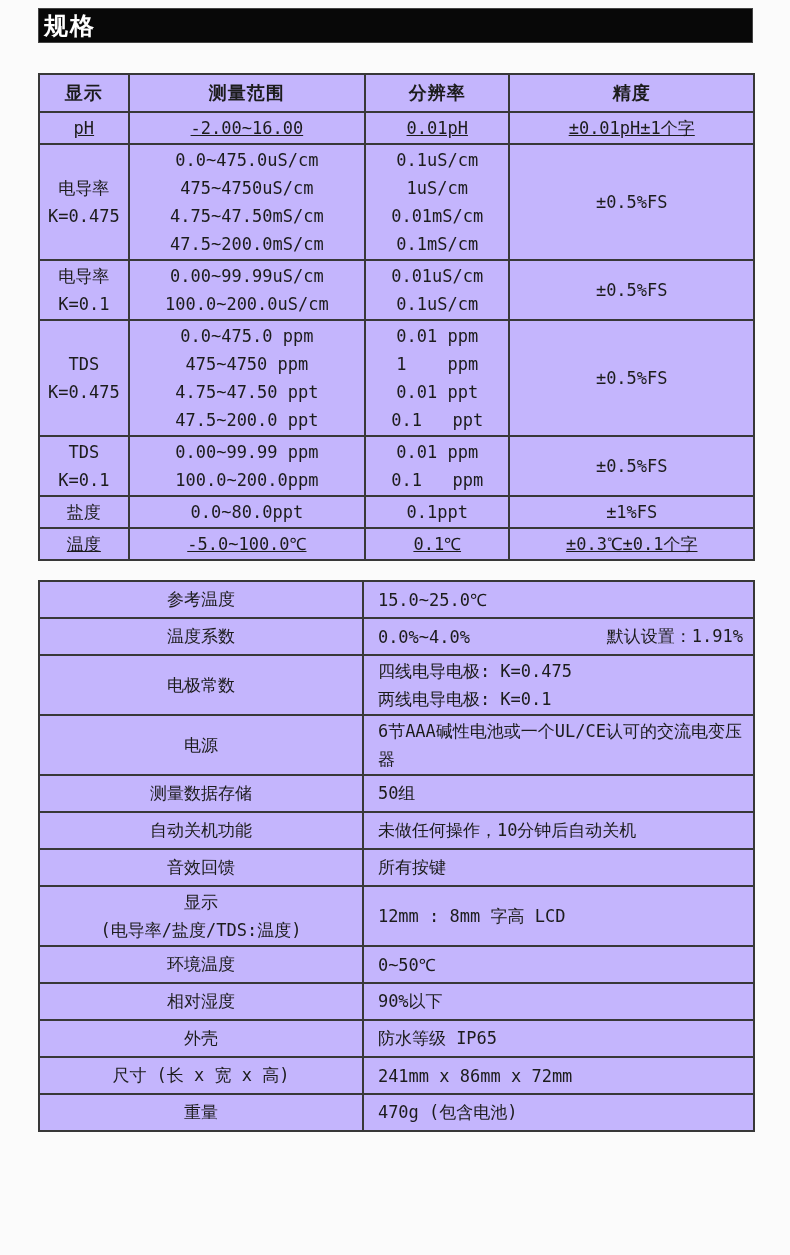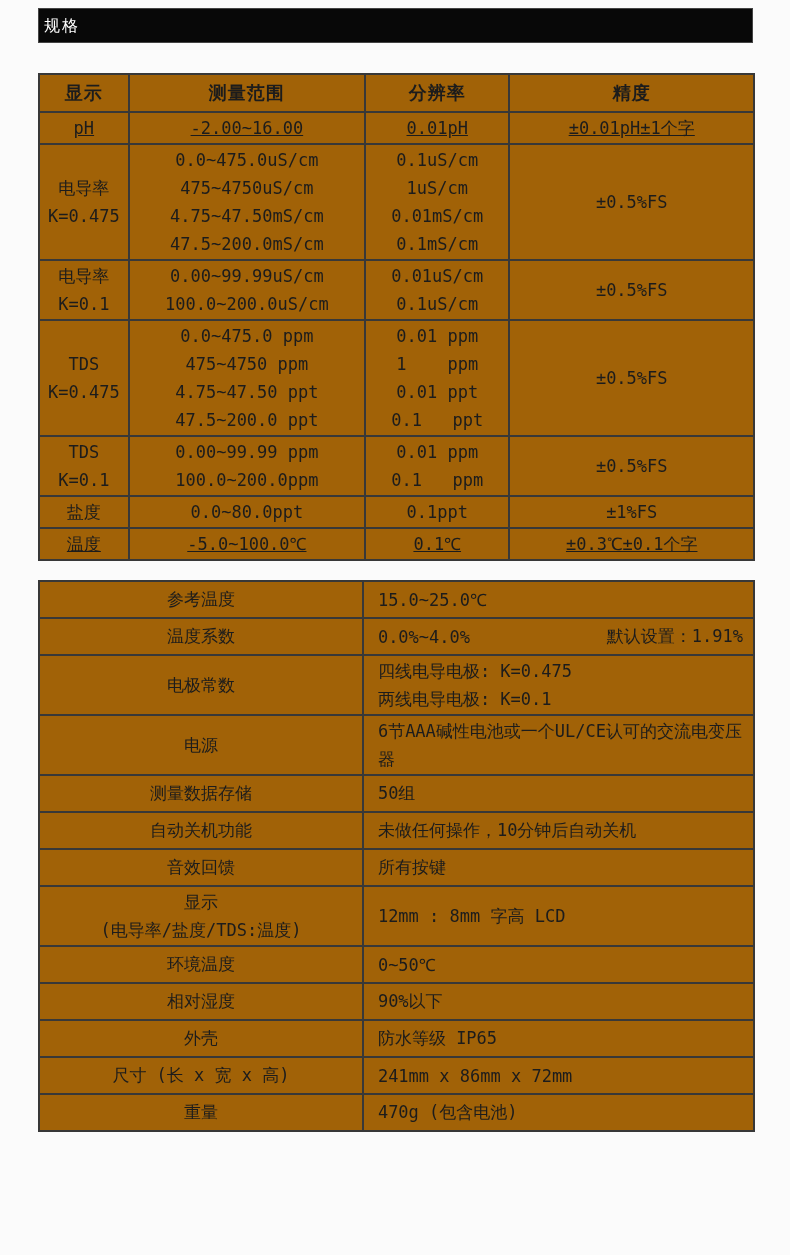--- a/index.html
+++ b/index.html
@@ -21,30 +21,30 @@
     background: #080808;
     display: flex;
     align-items: center;
     box-sizing: border-box;
     border: 1px solid #444;
   }
   .title-bar h1 {
     margin: 0;
     padding-left: 5px;
     color: #ffffff;
-    font-size: 16px;
-    font-weight: normal;
+    font-size: 24px;
+    font-weight: bold;
     letter-spacing: 2px;
     line-height: 1;
   }
   table {
     border-collapse: collapse;
     width: 717px;
     table-layout: fixed;
-    background: #a16207;
+    background: #c4b5fd;
   }
   td, th {
     border: 2px solid #383838;
     font-size: 17px;
     padding: 1px 4px;
     text-align: center;
     vertical-align: middle;
     box-sizing: border-box;
   }
   .spec-table { margin-top: 30px; }

